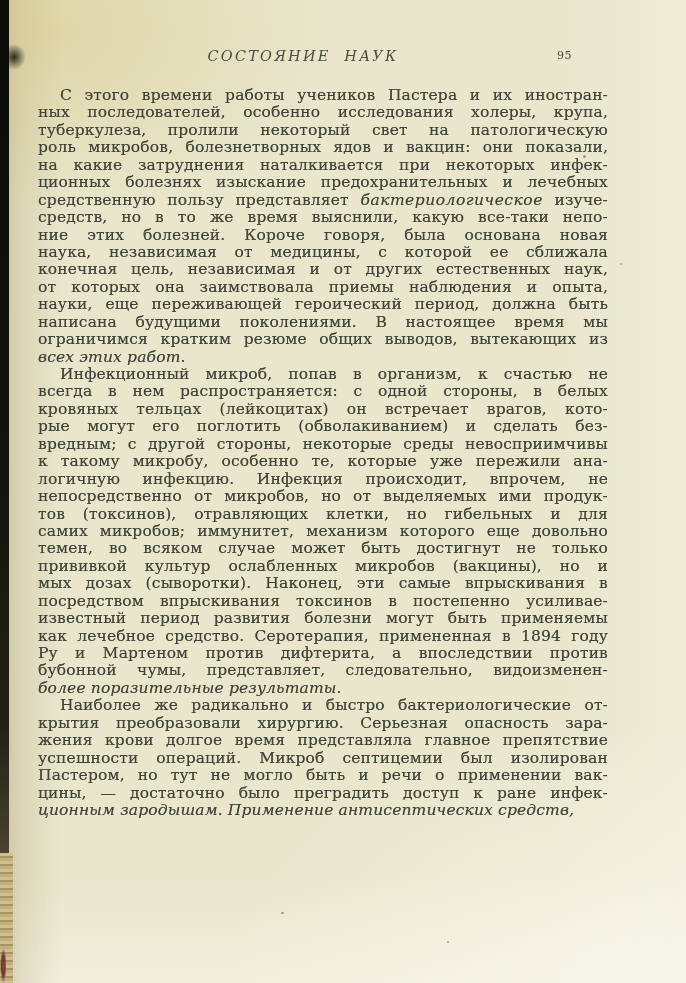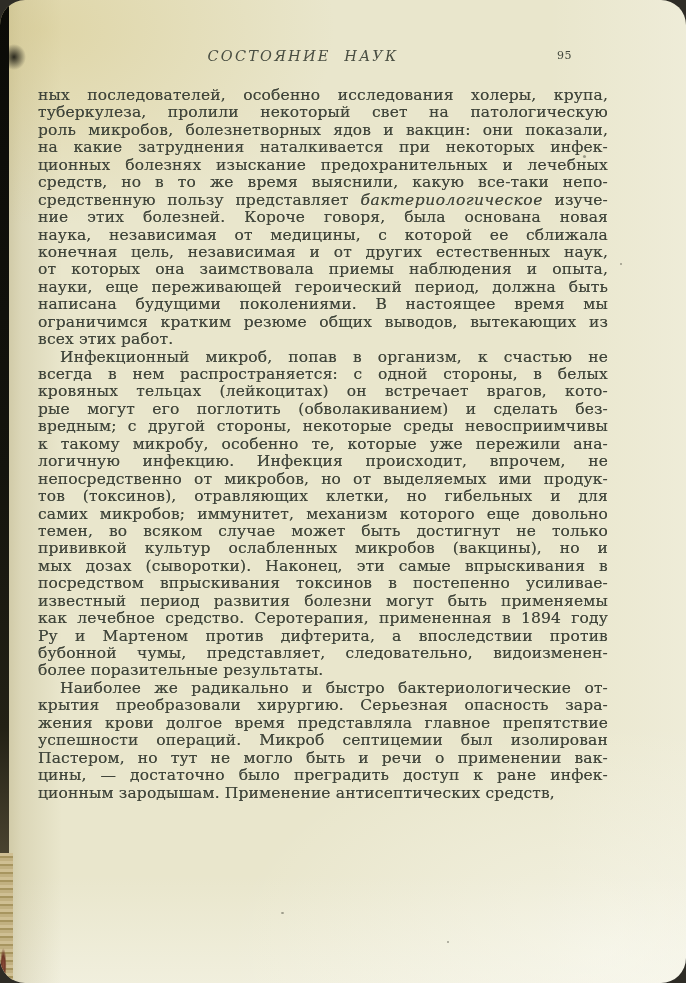--- a/index.html
+++ b/index.html
@@ -9,21 +9,20 @@
     overflow:hidden;
     background:
       radial-gradient(420px 280px at 6% 3%, rgba(210,193,122,0.45), rgba(210,193,122,0) 70%),
       radial-gradient(520px 320px at 88% 97%, rgba(252,252,246,0.50), rgba(252,252,246,0) 72%),
       linear-gradient(90deg, rgba(150,136,80,0.38) 0px, rgba(150,136,80,0.16) 22px, rgba(150,136,80,0) 62px),
       linear-gradient(0deg, rgba(250,250,242,0.45) 0%, rgba(250,250,242,0) 11%),
       linear-gradient(90deg, rgba(255,255,250,0) 80%, rgba(248,247,238,0.35) 100%),
       #e9e6cc;
     font-family:"DejaVu Serif","Liberation Serif",serif;
     color:#3f443a;
-    border-radius:25px;
   }
   .edge-black {
     position:absolute; left:0; top:0; width:9px; height:856px;
     background:linear-gradient(180deg,#0b0b07 0%,#14140d 55%,#232115 85%,#4a4430 100%);
   }
   .edge-black::after {
     content:""; position:absolute; left:2px; top:44px; width:24px; height:26px;
     background:radial-gradient(closest-side, rgba(12,12,7,0.85), rgba(12,12,7,0));
   }
   .edge-tan {
@@ -44,45 +43,46 @@
   .page-number { position:absolute; left:519px; top:1px; font-size:11px; letter-spacing:0.5px; color:#42473c; }
   .text-block { position:absolute; left:38px; top:87px; width:570px; }
   .line {
     font-size:15.5px; line-height:17.45px; height:17.45px;
     text-align:justify; text-align-last:justify;
     letter-spacing:0.15px;
     overflow:hidden;
     text-shadow:0 0 0.45px rgba(62,67,56,0.65);
   }
   .line.first { text-indent:22px; }
-  .line.last { text-align-last:left; }
+  .line.last { text-align-last:left;font-style:italic; }
   .em { font-style:italic; letter-spacing:0.5px; }
   .speck { position:absolute; background:rgba(72,74,62,0.5); border-radius:50%; }
 </style>
 </head>
 <body>
 
 <div class="page">
   <div class="edge-black"></div>
   <div class="edge-tan"></div>
   <div class="corner-stain"></div>
 
   <div class="running-header">
     <span class="header-title">СОСТОЯНИЕ НАУК</span>
     <span class="page-number">95</span>
   </div>
 
   <div class="text-block" id="text-block">
+      <div class="line first"><span>С этого времени работы учеников Пастера и их иностран-</span></div>
       <div class="line"><span>ных последователей, особенно исследования холеры, крупа,</span></div>
       <div class="line"><span>туберкулеза, пролили некоторый свет на патологическую</span></div>
       <div class="line"><span>роль микробов, болезнетворных ядов и вакцин: они показали,</span></div>
       <div class="line"><span>на какие затруднения наталкивается при некоторых инфек-</span></div>
       <div class="line"><span>ционных болезнях изыскание предохранительных и лечебных</span></div>
+      <div class="line"><span>средственную пользу представляет </span><span class="em">бактериологическое</span><span> изуче-</span></div>
       <div class="line"><span>средств, но в то же время выяснили, какую все-таки непо-</span></div>
-      <div class="line"><span>средственную пользу представляет </span><span class="em">бактериологическое</span><span> изуче-</span></div>
       <div class="line"><span>ние этих болезней. Короче говоря, была основана новая</span></div>
       <div class="line"><span>наука, независимая от медицины, с которой ее сближала</span></div>
       <div class="line"><span>конечная цель, независимая и от других естественных наук,</span></div>
       <div class="line"><span>от которых она заимствовала приемы наблюдения и опыта,</span></div>
       <div class="line"><span>науки, еще переживающей героический период, должна быть</span></div>
       <div class="line"><span>написана будущими поколениями. В настоящее время мы</span></div>
       <div class="line"><span>ограничимся кратким резюме общих выводов, вытекающих из</span></div>
       <div class="line last"><span>всех этих работ.</span></div>
       <div class="line first"><span>Инфекционный микроб, попав в организм, к счастью не</span></div>
       <div class="line"><span>всегда в нем распространяется: с одной стороны, в белых</span></div>

